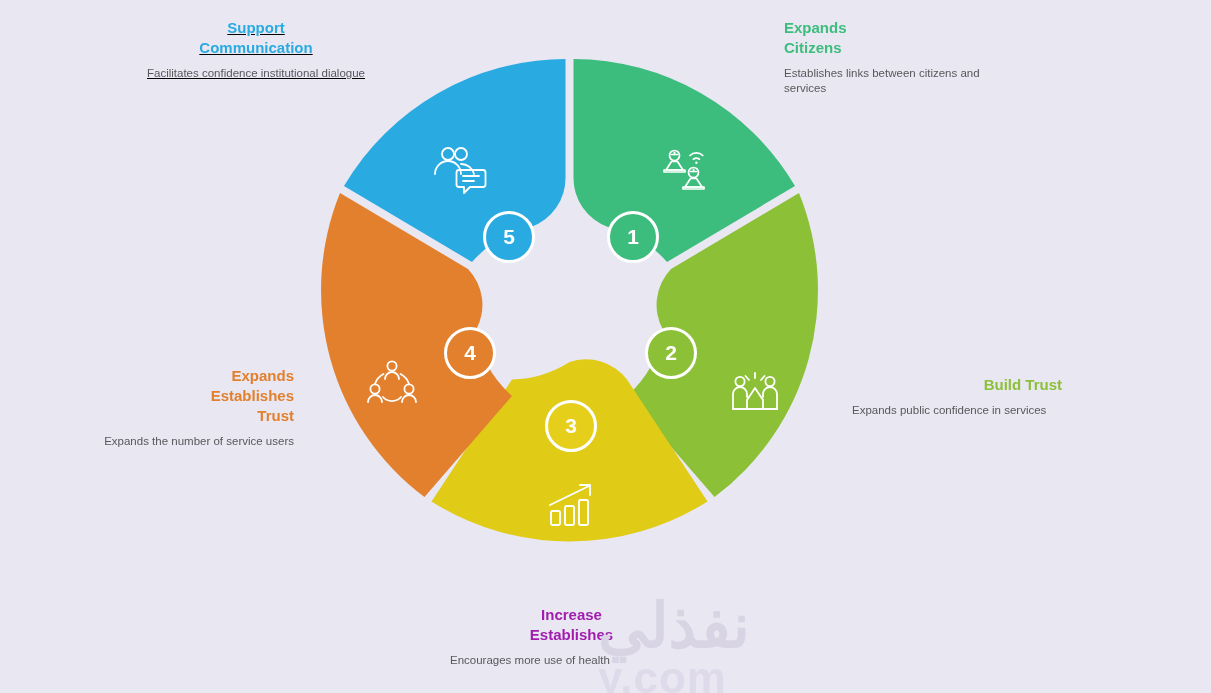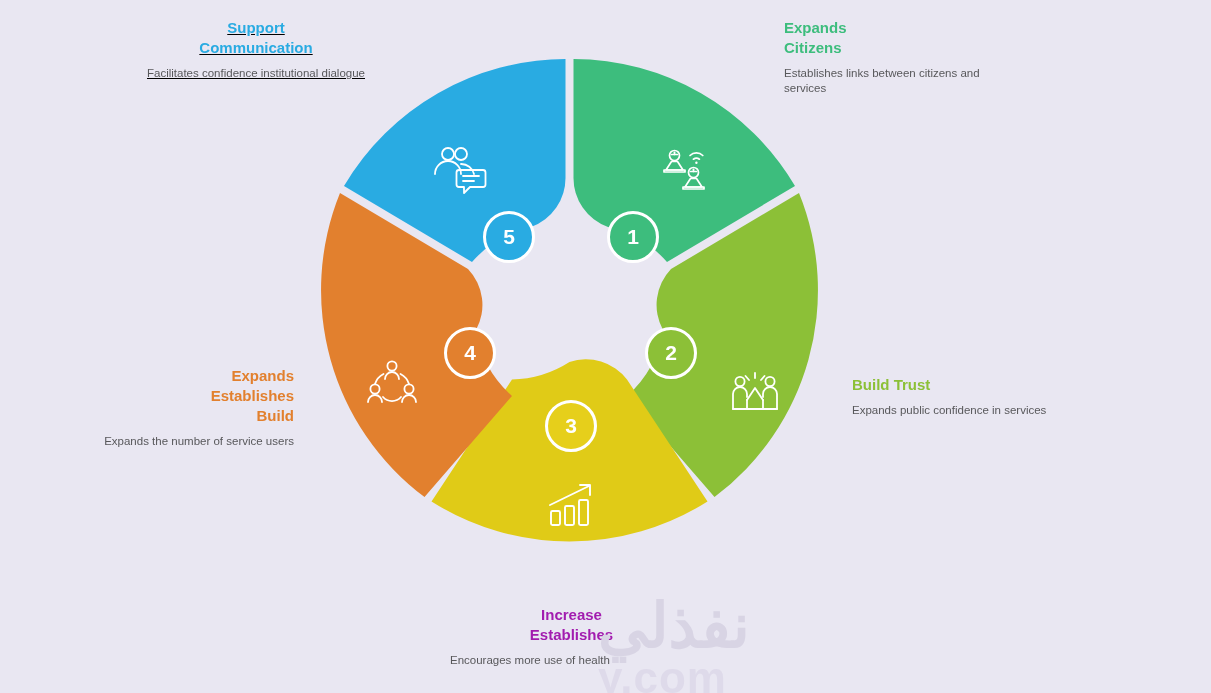--- a/index.html
+++ b/index.html
@@ -21,21 +21,21 @@
     font-size:11.5px;line-height:14.5px;color:#58585b;margin:0;font-weight:normal;
   }
 
   .lbl-support{left:140px;top:18px;width:232px;text-align:center;text-decoration:underline;}
   .lbl-support .title{color:#29abe2;}
 
   .lbl-connect{left:784px;top:18px;width:230px;text-align:left;}
   .lbl-connect .title{color:#3dbd7d;}
 
   .lbl-trust{left:852px;top:375px;width:210px;text-align:left;}
-  .lbl-trust .title{color:#8cc037;}
+  .lbl-trust .title{color:#8cc037;text-align:right;}
 
   .lbl-increase{left:450px;top:605px;width:243px;text-align:center;}
   .lbl-increase .title{color:#a21caf;}
   .lbl-increase .desc{text-align:left;}
 
   .lbl-broaden{left:96px;top:366px;width:198px;text-align:right;}
   .lbl-broaden .title{color:#e2802e;}
 
   
   .wheel{position:absolute;left:307px;top:55px;width:525px;height:525px;}
@@ -219,21 +219,21 @@
       <span>Increase</span><br>
       <span>Establishes</span>
     </div>
     <div class="desc">Encourages more use of health</div>
   </div>
 
   <div class="label lbl-broaden">
     <div class="title">
       <span>Expands</span><br>
       <span>Establishes</span><br>
-      <span>Build</span>
+      <span>Trust</span>
     </div>
     <div class="desc">Expands the number of service users</div>
   </div>
 
   <div class="watermark">
     <div>نفذلي</div>
     <div class="w2">y.com</div>
   </div>
 
 </div>

